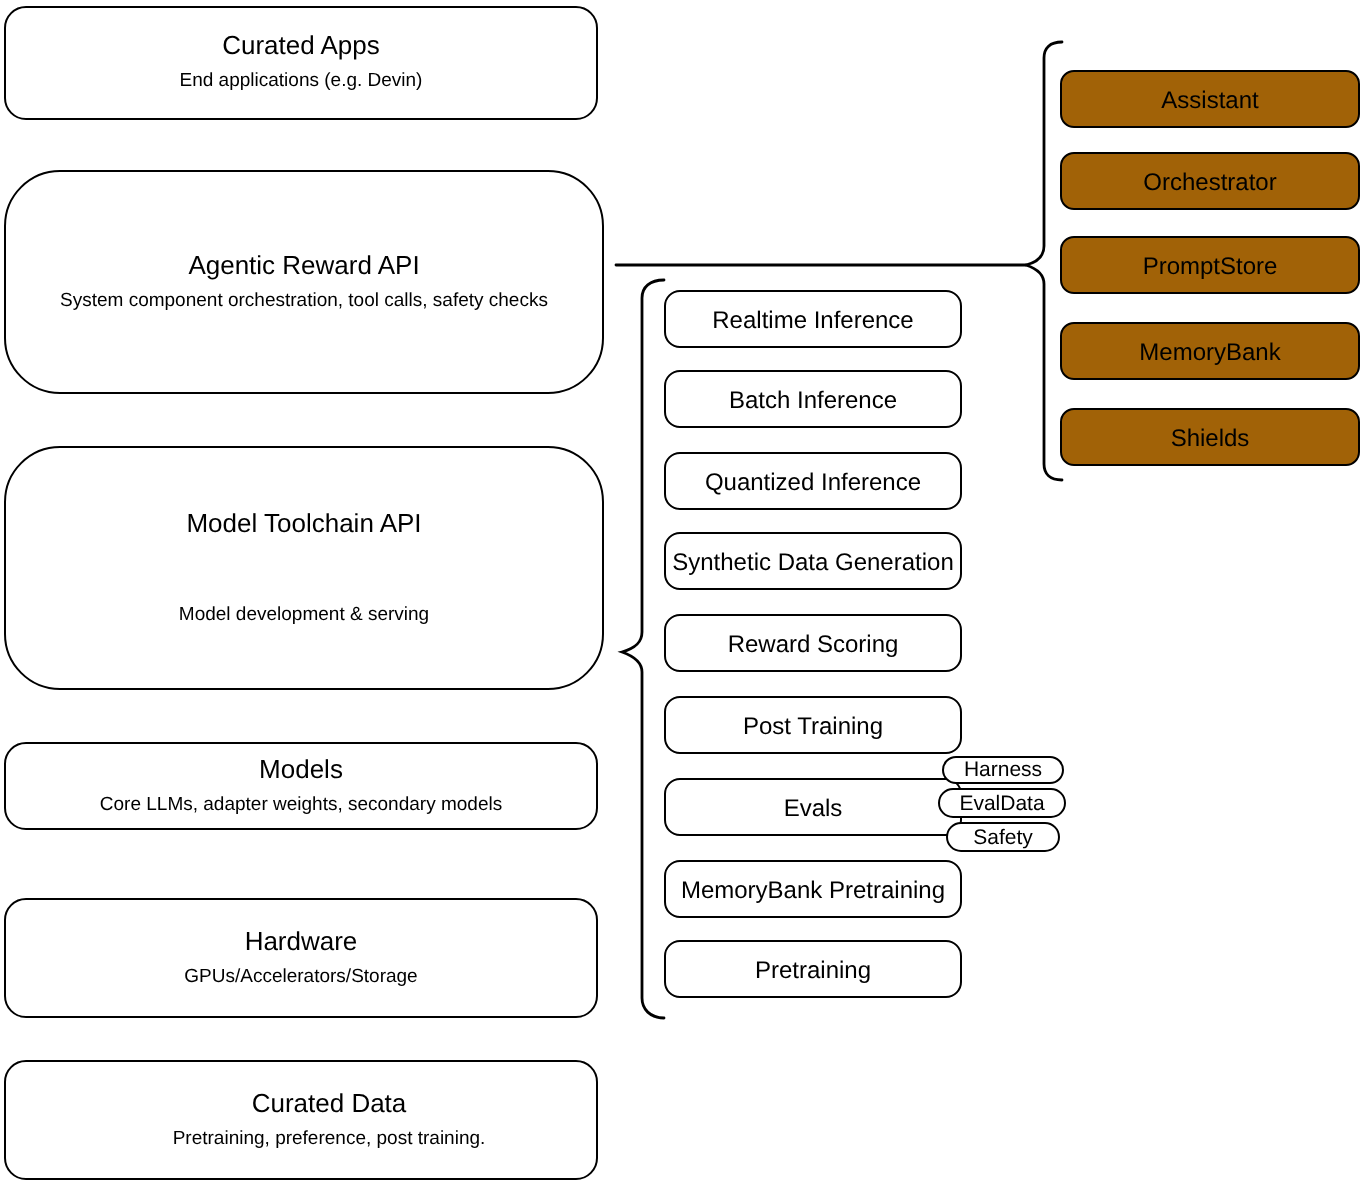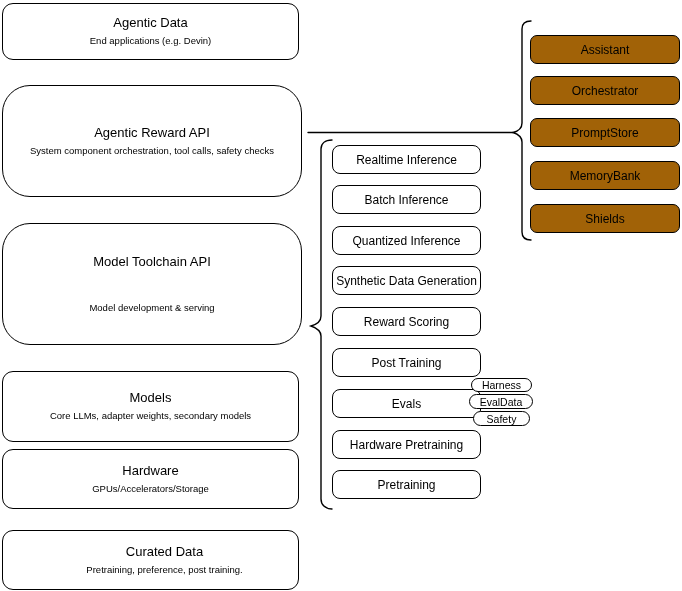--- a/index.html
+++ b/index.html
@@ -86,35 +86,35 @@
     <line x1="308" y1="132.5" x2="513" y2="132.5" stroke="#000000" stroke-width="1.4" stroke-linecap="round"></line>
 
     <path d="M531,21 C525,21 522,24 522,29 L522,123 C522,128 519,131 513,132.5
              C519,134.5 522,137.5 522,142 L522,232 C522,237 525,240 531,240" fill="none" stroke="#000000" stroke-width="1.4" stroke-linecap="round"></path>
 
     <path d="M332,140 C325,140 321,143.5 321,149 L321,316 C321,321 318,324 311,326
              C318,328.5 321,331.5 321,336 L321,499 C321,504.5 325,509 332,509" fill="none" stroke="#000000" stroke-width="1.4" stroke-linecap="round"></path>
   </svg>
 
   <div class="node r10" style="left:2px; top:3px; width:297px; height:57px;">
-    <div class="t">Agentic Data</div>
+    <div class="t">Curated Apps</div>
     <div class="s">End applications (e.g. Devin)</div>
   </div>
 
   <div class="node r28" style="left:2px; top:85px; width:300px; height:112px;">
     <div class="t">Agentic Reward API</div>
     <div class="s">System component orchestration, tool calls, safety checks</div>
   </div>
 
   <div class="node r28" style="left:2px; top:223px; width:300px; height:122px;gap:28px;">
     <div class="t">Model Toolchain API</div>
     <div class="s">Model development &amp; serving</div>
   </div>
 
-  <div class="node r10" style="left:2px; top:371px; width:297px; height:71px;">
+  <div class="node r10" style="left:2px; top:371px; width:297px; height:44px;">
     <div class="t">Models</div>
     <div class="s">Core LLMs, adapter weights, secondary models</div>
   </div>
 
   <div class="node r10" style="left:2px; top:449px; width:297px; height:60px;">
     <div class="t">Hardware</div>
     <div class="s">GPUs/Accelerators/Storage</div>
   </div>
 
   <div class="node r10" style="left:2px; top:530px; width:297px; height:60px;padding-left:28px;">
@@ -122,21 +122,21 @@
     <div class="s">Pretraining, preference, post training.</div>
   </div>
 
   <div class="mnode" style="top:145px;">Realtime Inference</div>
   <div class="mnode" style="top:185px;">Batch Inference</div>
   <div class="mnode" style="top:226px;">Quantized Inference</div>
   <div class="mnode" style="top:266px;">Synthetic Data Generation</div>
   <div class="mnode" style="top:307px;">Reward Scoring</div>
   <div class="mnode" style="top:348px;">Post Training</div>
   <div class="mnode" style="top:389px;">Evals</div>
-  <div class="mnode" style="top:430px;">Hardware Pretraining</div>
+  <div class="mnode" style="top:430px;">MemoryBank Pretraining</div>
   <div class="mnode" style="top:470px;">Pretraining</div>
 
   <div class="pill" style="left:471px; top:378px; width:61px; height:14px;">Harness</div>
   <div class="pill" style="left:469px; top:394px; width:64px; height:15px;">EvalData</div>
   <div class="pill" style="left:473px; top:411px; width:57px; height:15px;">Safety</div>
 
   <div class="rnode" style="top:35px;">Assistant</div>
   <div class="rnode" style="top:76px;">Orchestrator</div>
   <div class="rnode" style="top:118px;">PromptStore</div>
   <div class="rnode" style="top:161px;">MemoryBank</div>

